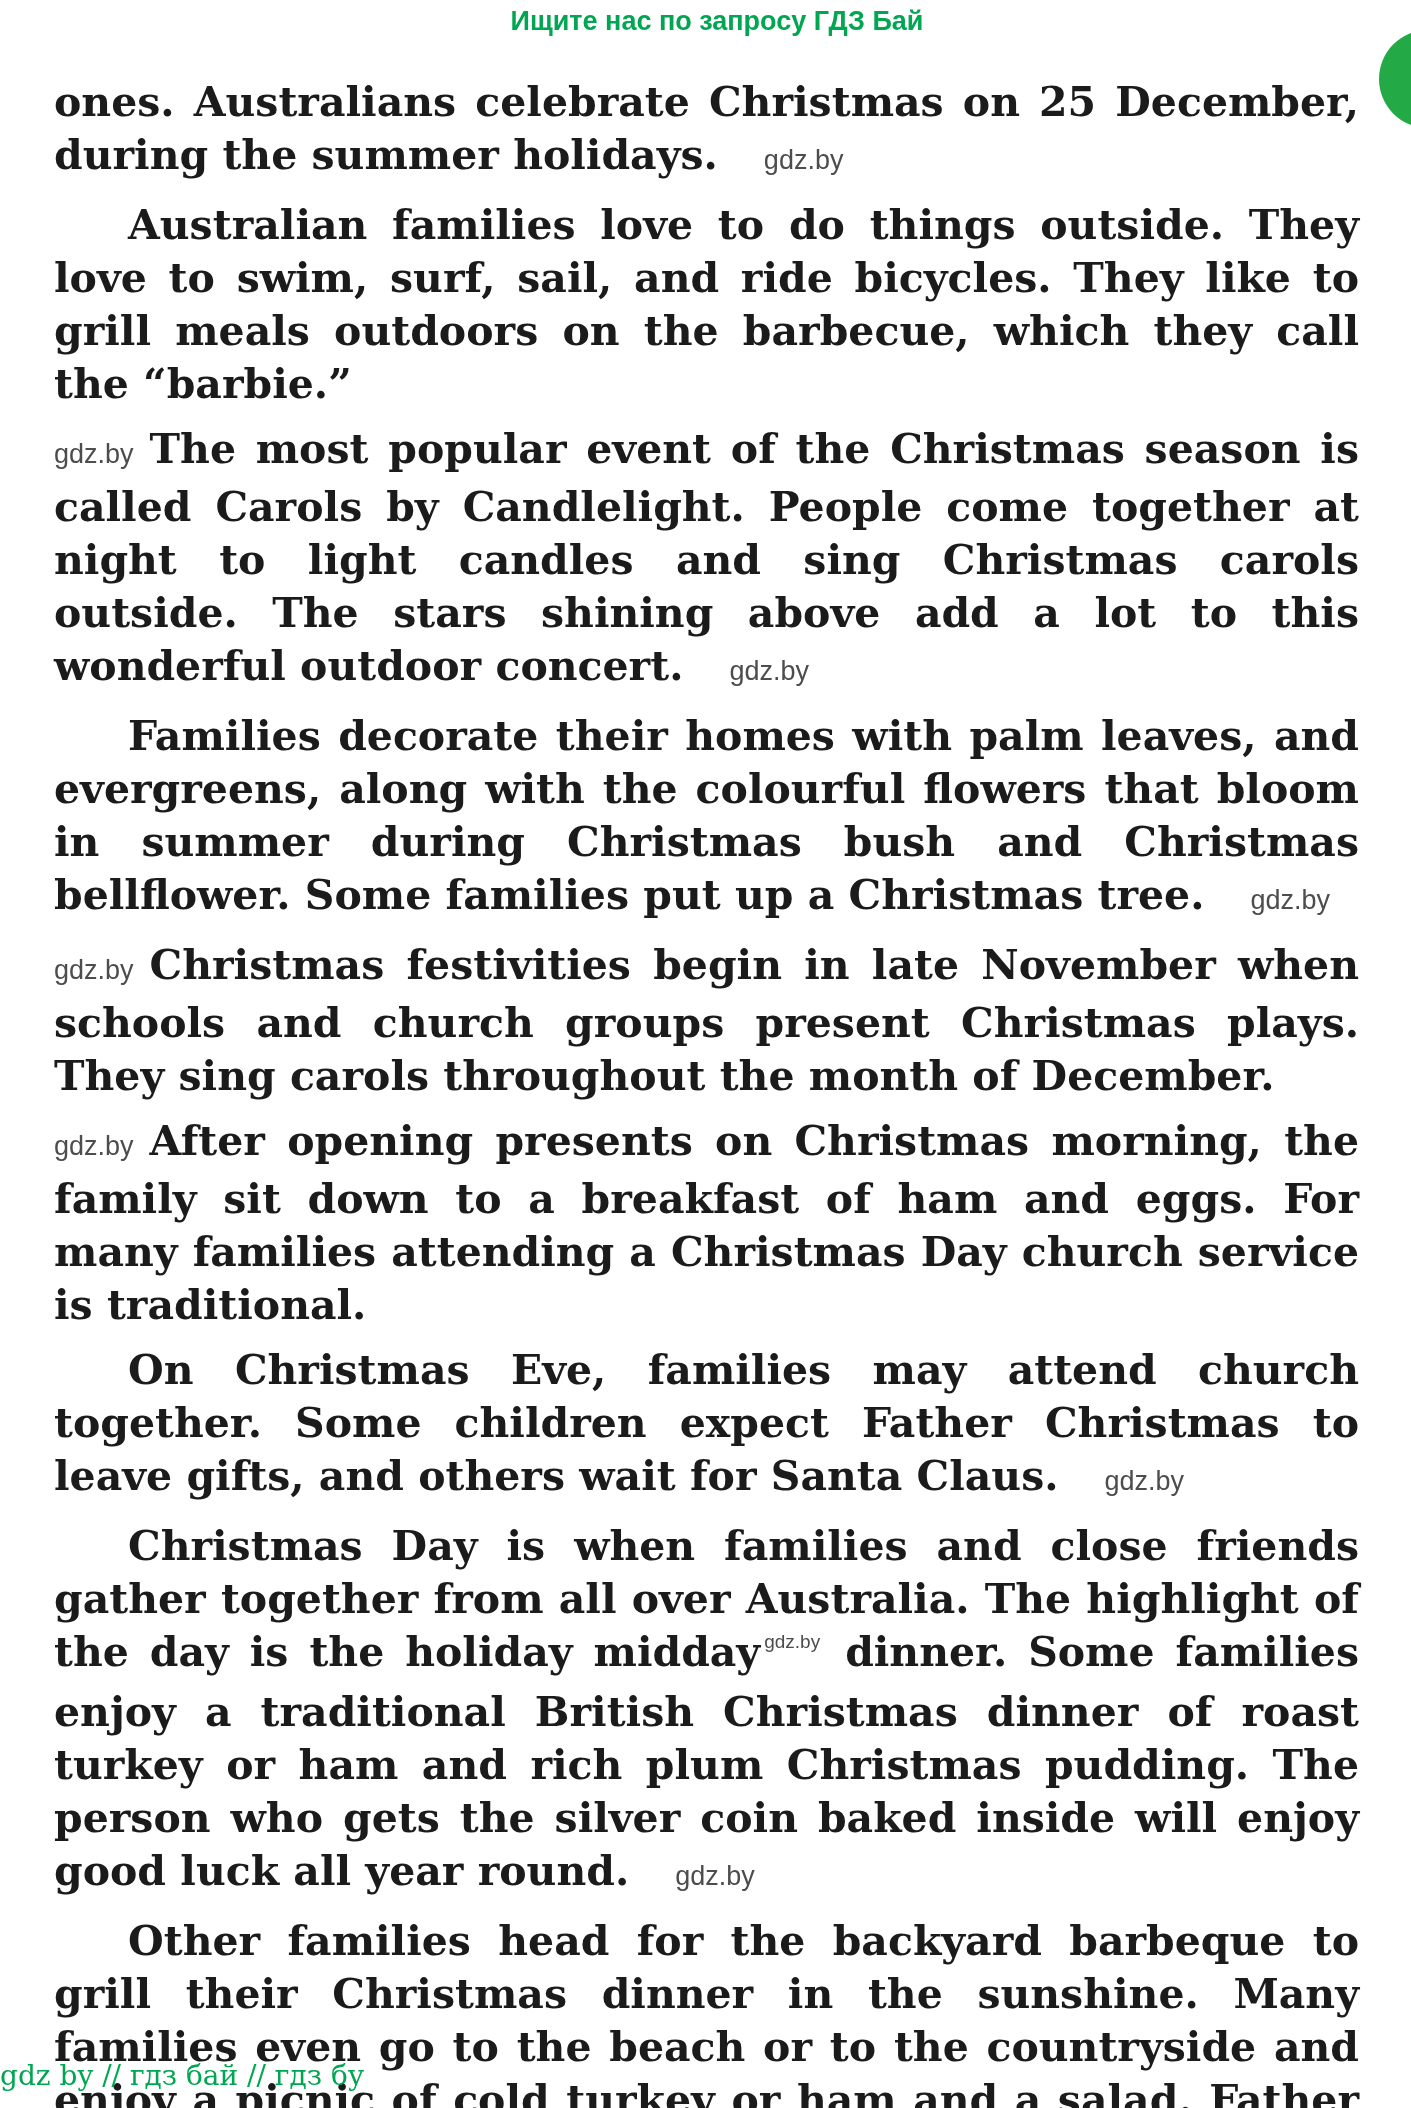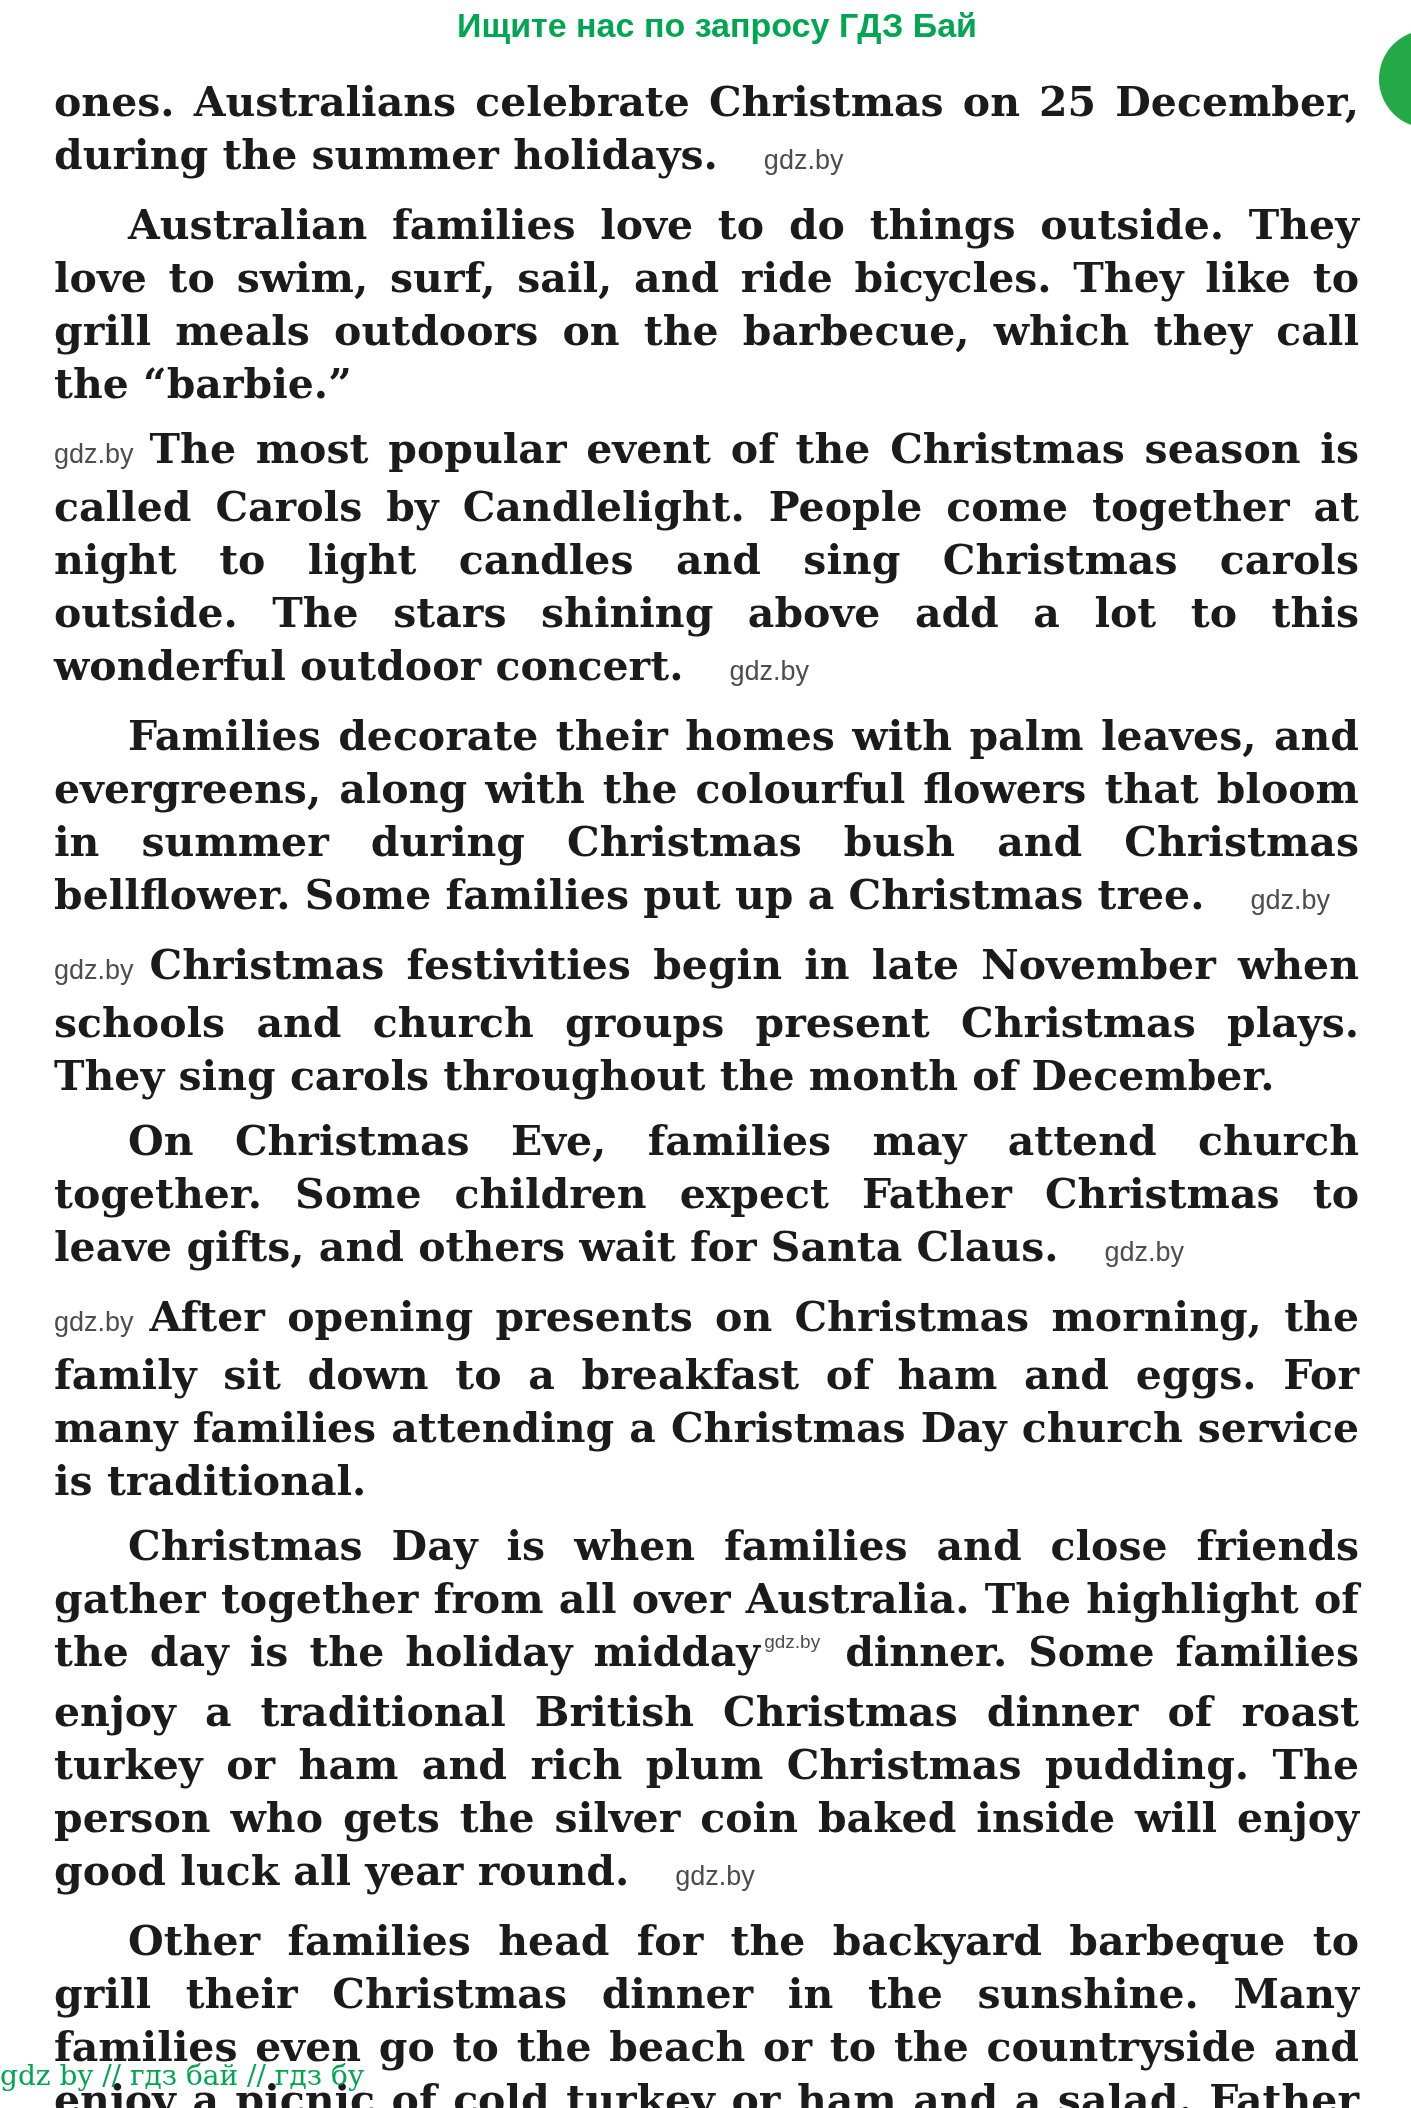--- a/index.html
+++ b/index.html
@@ -8,21 +8,21 @@
     position: relative;
     background: #ffffff;
     overflow: hidden;
     font-family: "DejaVu Serif", serif;
   }
   .top-banner {
     position: absolute;
     top: 6px; left: 0; width: 100%;
     text-align: center;
     font-family: "Liberation Sans", sans-serif;
-    font-size: 34px;
+    font-size: 27px;
     font-weight: 600;
     color: #00A651;
     padding-left: 23px;
   }
   .corner-badge {
     position: absolute;
     top: 30px; right: -66px;
     width: 98px; height: 98px;
     border-radius: 50%;
     background: #23AA47;
@@ -72,23 +72,23 @@
   <p class="para"><span>ones. Australians celebrate Christmas on 25 December, during the summer holidays.</span><span class="wm wm-tail">gdz.by</span></p>
 
   <p class="para indent"><span>Australian families love to do things outside. They love to swim, surf, sail, and ride bicycles. They like to grill meals outdoors on the barbecue, which they call the “barbie.”</span></p>
 
   <p class="para"><span class="wm wm-lead">gdz.by</span><span>The most popular event of the Christmas season is called Carols by Candlelight. People come together at night to light candles and sing Christmas carols outside. The stars shining above add a lot to this wonderful outdoor concert.</span><span class="wm wm-tail">gdz.by</span></p>
 
   <p class="para indent"><span>Families decorate their homes with palm leaves, and evergreens, along with the colourful flowers that bloom in summer during Christmas bush and Christmas bellflower. Some families put up a Christmas tree.</span><span class="wm wm-tail">gdz.by</span></p>
 
   <p class="para"><span class="wm wm-lead">gdz.by</span><span>Christmas festivities begin in late November when schools and church groups present Christmas plays. They sing carols throughout the month of December.</span></p>
 
+  <p class="para"><span class="wm wm-lead">gdz.by</span><span>After opening presents on Christmas morning, the family sit down to a breakfast of ham and eggs. For many families attending a Christmas Day church service is traditional.</span></p>
+
   <p class="para indent"><span>On Christmas Eve, families may attend church together. Some children expect Father Christmas to leave gifts, and others wait for Santa Claus.</span><span class="wm wm-tail">gdz.by</span></p>
-
-  <p class="para"><span class="wm wm-lead">gdz.by</span><span>After opening presents on Christmas morning, the family sit down to a breakfast of ham and eggs. For many families attending a Christmas Day church service is traditional.</span></p>
 
   <p class="para indent"><span>Christmas Day is when families and close friends gather together from all over Australia. The highlight of the day is the holiday midday</span><span class="wm wm-tiny">gdz.by</span> <span>dinner. Some families enjoy a traditional British Christmas dinner of roast turkey or ham and rich plum Christmas pudding. The person who gets the silver coin baked inside will enjoy good luck all year round.</span><span class="wm wm-tail">gdz.by</span></p>
 
   <p class="para indent"><span>Other families head for the backyard barbeque to grill their Christmas dinner in the sunshine. Many families even go to the beach or to the countryside and enjoy a picnic of cold turkey or ham and a salad. Father Christmas has been known to show up in shorts to greet children</span><span class="wm wm-tiny">gdz.by</span> <span>on the beach on Christmas!</span></p>
 
 </main>
 
 <div class="bottom-banner">gdz by  //  гдз бай  //  гдз бу</div>
 
 </body></html>

